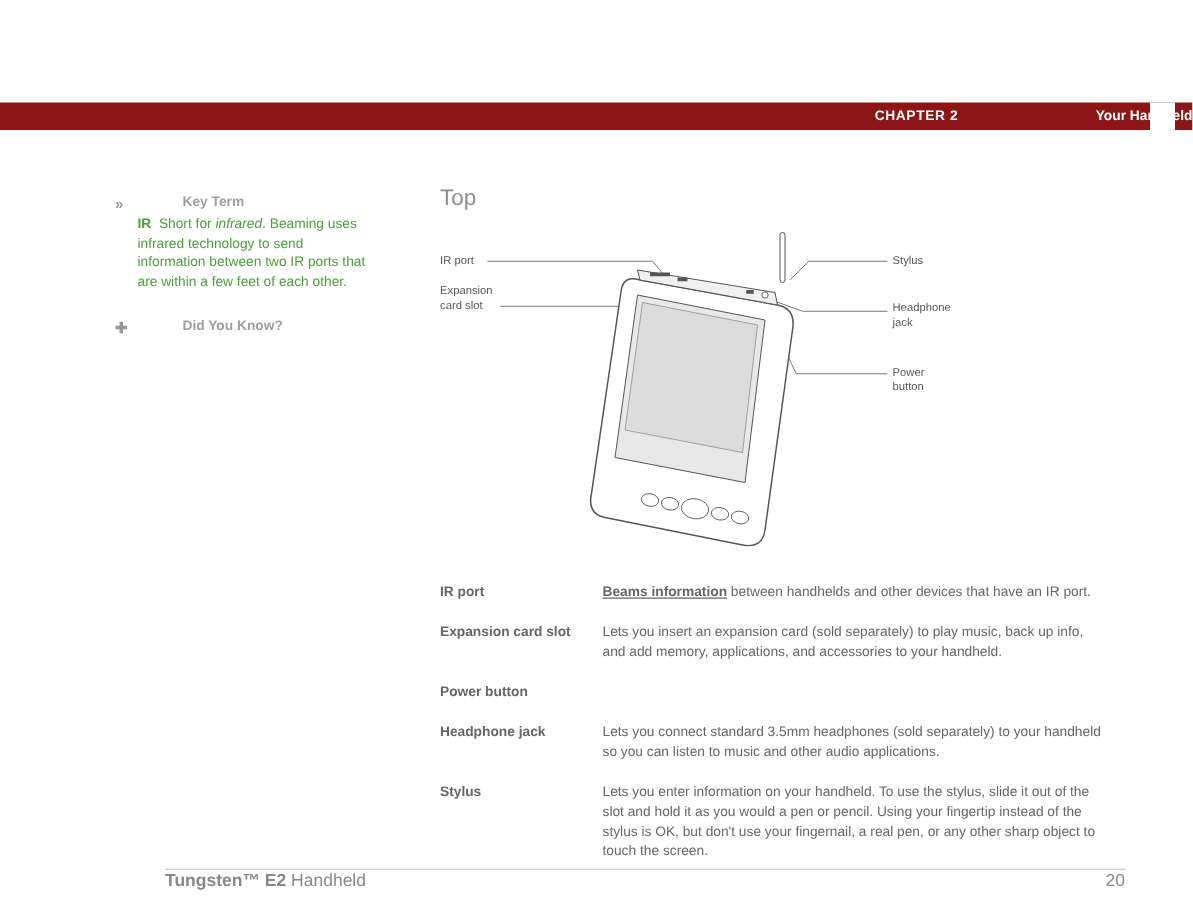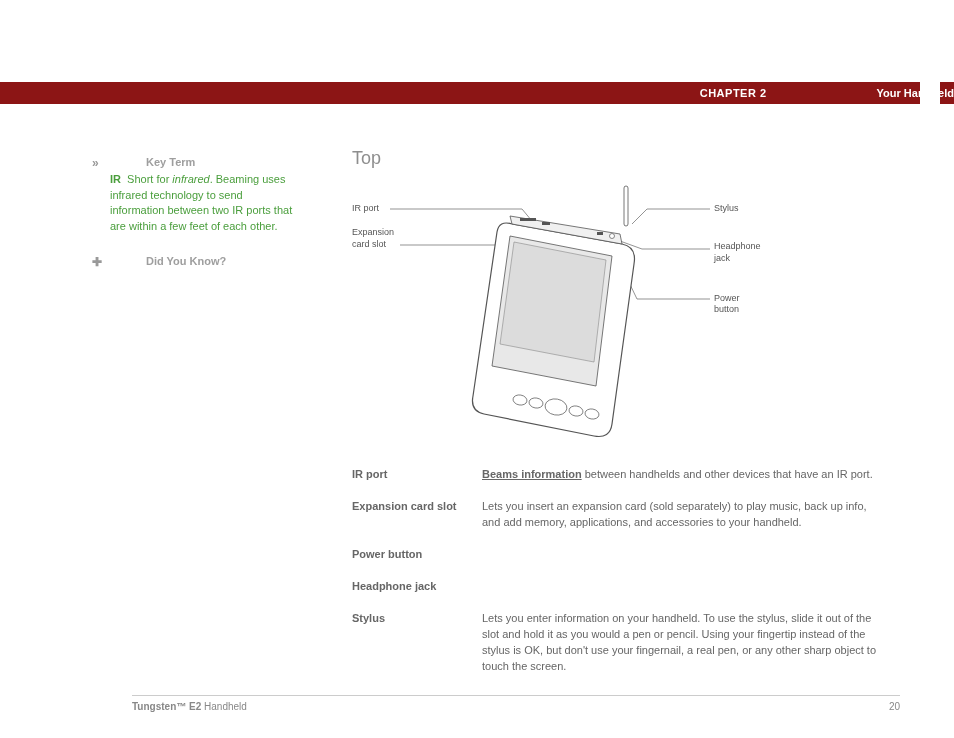--- a/index.html
+++ b/index.html
@@ -25,21 +25,21 @@
   .label { position: absolute; font-size: 9px; color: #555; line-height: 1.2; }
   .line { stroke: #666; stroke-width: 0.7; fill: none; }
   
   .defs-table { margin-top: 8px; width: 530px; font-size: 11px; line-height: 1.45; }
   .defs-row { display: flex; margin-bottom: 16px; }
   .defs-term { width: 130px; flex-shrink: 0; font-weight: bold; color: #666; }
   .defs-desc { flex: 1; color: #666; }
   .defs-desc u { text-decoration: underline; font-weight: bold; }
   
   .footer-line { position: absolute; bottom: 42px; left: 132px; right: 54px; border-top: 1px solid #ccc; }
-  .footer { position: absolute; bottom: 26px; left: 132px; right: 54px; display: flex; justify-content: space-between; font-size: 10px; color: #888; }
+  .footer { position: absolute; bottom: 26px; left: 132px; right: 54px; display: flex; justify-content: space-between; font-size: 14px; color: #888; }
   .footer .prod b { font-weight: bold; }
 </style>
 </head>
 <body>
 
 <div class="header-bar">
   <span class="ch">CHAPTER 2</span>
   <span class="title">Your Handheld</span>
 </div>
 
@@ -115,20 +115,21 @@
     </div>
     <div class="defs-row">
       <div class="defs-term">Expansion card slot</div>
       <div class="defs-desc">Lets you insert an expansion card (sold separately) to play music, back up info, and add memory, applications, and accessories to your handheld.</div>
     </div>
     <div class="defs-row">
       <div class="defs-term">Power button</div>
     </div>
     <div class="defs-row">
       <div class="defs-term">Headphone jack</div>
+      <div class="defs-desc">Lets you connect standard 3.5mm headphones (sold separately) to your handheld so you can listen to music and other audio applications.</div>
     </div>
     <div class="defs-row">
       <div class="defs-term">Stylus</div>
       <div class="defs-desc">Lets you enter information on your handheld. To use the stylus, slide it out of the slot and hold it as you would a pen or pencil. Using your fingertip instead of the stylus is OK, but don't use your fingernail, a real pen, or any other sharp object to touch the screen.</div>
     </div>
   </div>
 </div>
 
 <div class="footer-line"></div>
 <div class="footer">

